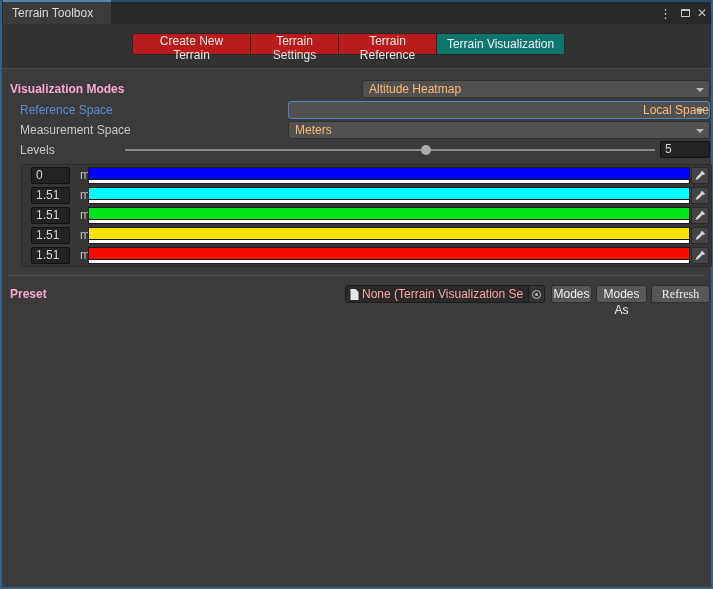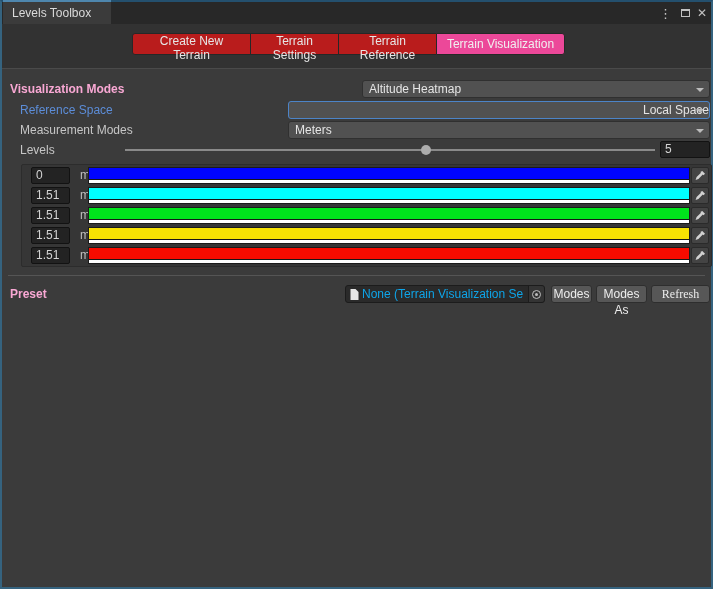--- a/index.html
+++ b/index.html
@@ -19,28 +19,28 @@
   .kebab{font-size:13px;line-height:1;padding:0 2px;cursor:default;}
   .maxbox{width:9px;height:8px;box-sizing:border-box;border:1px solid #C2C2C2;border-top-width:2px;}
   .closex{font-size:12px;line-height:1;}
   
   .toolbar{position:absolute;left:0;right:0;top:22px;height:45px;background:#323232;border-bottom:1px solid #4A4A4A;box-sizing:border-box;}
   .seg{position:absolute;left:130px;top:9px;display:flex;height:22px;}
   .seg button{height:22px;box-sizing:border-box;border:1px solid #272727;background:#b91c1c;
     color:#E6E6E6;font:12px "Liberation Sans",sans-serif;padding:0 10px;margin-left:-1px;cursor:default;}
   .seg button:first-child{border-radius:3px 0 0 3px;margin-left:0;}
   .seg button:last-child{border-radius:0 3px 3px 0;}
-  .seg button.active{background:#ec4899;color:#F0F0F0;}
+  .seg button.active{background:#0f766e;color:#F0F0F0;}
   .seg .b1{width:119px}.seg .b2{width:89px}.seg .b3{width:99px}.seg .b4{width:129px;padding:0 6px}
   
   .label{position:absolute;height:17px;line-height:17px;color:#C6C6C6;white-space:nowrap;}
   .bold{font-weight:bold;color:#f9a8d4;}
   .blue{color:#5C8DD8;}
   .dropdown{position:absolute;height:18px;box-sizing:border-box;background:#515151;
-    border:1px solid #303030;border-radius:3px;color:#e5e5e5;line-height:16px;
+    border:1px solid #303030;border-radius:3px;color:#fdba74;line-height:16px;
     padding-left:6px;cursor:default;}
   .dropdown.focused{border-color:#4C84C8;text-align:right;}
   .dd-arrow{position:absolute;right:5px;top:7px;width:0;height:0;
     border-left:4px solid transparent;border-right:4px solid transparent;border-top:4px solid #BCBCBC;}
   .numfield{position:absolute;height:17px;box-sizing:border-box;background:#232323;
     border:1px solid #121212;border-radius:2px;color:#D4D4D4;line-height:15px;padding-left:4px;}
   
   .slider-track{position:absolute;left:123px;top:147px;width:530px;height:2px;background:#8A8A8A;}
   .slider-handle{position:absolute;top:-4px;width:10px;height:10px;margin-left:-5px;
     border-radius:50%;background:#ACACAC;}
@@ -53,39 +53,39 @@
   .swatch{position:absolute;left:66px;top:0;width:602px;height:17px;box-sizing:border-box;
     border:1px solid #1B1B1B;cursor:default;}
   .swatch .col{position:absolute;left:0;right:0;top:0;height:12px;}
   .swatch .alpha{position:absolute;left:0;right:0;bottom:0;height:3px;background:#FFFFFF;border-top:1px solid #161616;}
   .dropperbtn{position:absolute;left:669px;top:0;width:18px;height:17px;box-sizing:border-box;
     background:#444444;border:1px solid #2A2A2A;border-radius:2px;display:flex;align-items:center;justify-content:center;}
   
   .divider{position:absolute;left:6px;right:6px;height:1px;background:#555555;}
   
   .objfield{position:absolute;left:343px;top:283px;width:200px;height:18px;box-sizing:border-box;
-    background:#2A2A2A;border:1px solid #1C1C1C;border-radius:3px;display:flex;align-items:center;color:#0ea5e9;}
+    background:#2A2A2A;border:1px solid #1C1C1C;border-radius:3px;display:flex;align-items:center;color:#fca5a5;}
   .objfield .doc{flex:0 0 auto;margin:0 3px 0 4px;display:flex;}
   .objfield .txt{flex:1 1 auto;overflow:hidden;white-space:nowrap;}
   .objpicker{flex:0 0 15px;height:100%;display:flex;align-items:center;justify-content:center;
     border-left:1px solid #1C1C1C;background:#343434;border-radius:0 3px 3px 0;}
   .pickdot{width:9px;height:9px;border:1px solid #BFBFBF;border-radius:50%;box-sizing:border-box;position:relative;}
   .pickdot::after{content:"";position:absolute;left:2px;top:2px;width:3px;height:3px;border-radius:50%;background:#BFBFBF;}
   .btn{position:absolute;top:283px;height:18px;box-sizing:border-box;background:#575757;
     border:1px solid #2E2E2E;border-radius:3px;color:#EDEDED;font:12px "Liberation Sans",sans-serif;
     text-align:center;line-height:16px;padding:0;cursor:default;}
 </style>
 </head>
 <body>
 
 <div class="window">
 
   <div class="titlebar">
     <div class="tab">
-      <span>Levels Toolbox</span>
+      <span>Terrain Toolbox</span>
     </div>
     <div class="win-icons">
       <span class="kebab">⋮</span>
       <span class="maxbox"></span>
       <span class="closex">✕</span>
     </div>
   </div>
 
   <div class="toolbar">
     <div class="seg">
@@ -101,21 +101,21 @@
     <span>Altitude Heatmap</span>
     <span class="dd-arrow"></span>
   </div>
 
   <div class="label blue" style="left:18px;top:100px;">Reference Space</div>
   <div class="dropdown focused" style="left:286px;top:99px;width:422px;">
     <span>Local Space</span>
     <span class="dd-arrow"></span>
   </div>
 
-  <div class="label" style="left:18px;top:120px;">Measurement Modes</div>
+  <div class="label" style="left:18px;top:120px;">Measurement Space</div>
   <div class="dropdown" style="left:286px;top:119px;width:422px;">
     <span>Meters</span>
     <span class="dd-arrow"></span>
   </div>
 
   <div class="label" style="left:18px;top:140px;">Levels</div>
   <div class="slider-track">
     <div class="slider-handle" style="left: 56.8%;"></div>
   </div>
   <div class="numfield" style="left:658px;top:139px;width:50px;">

